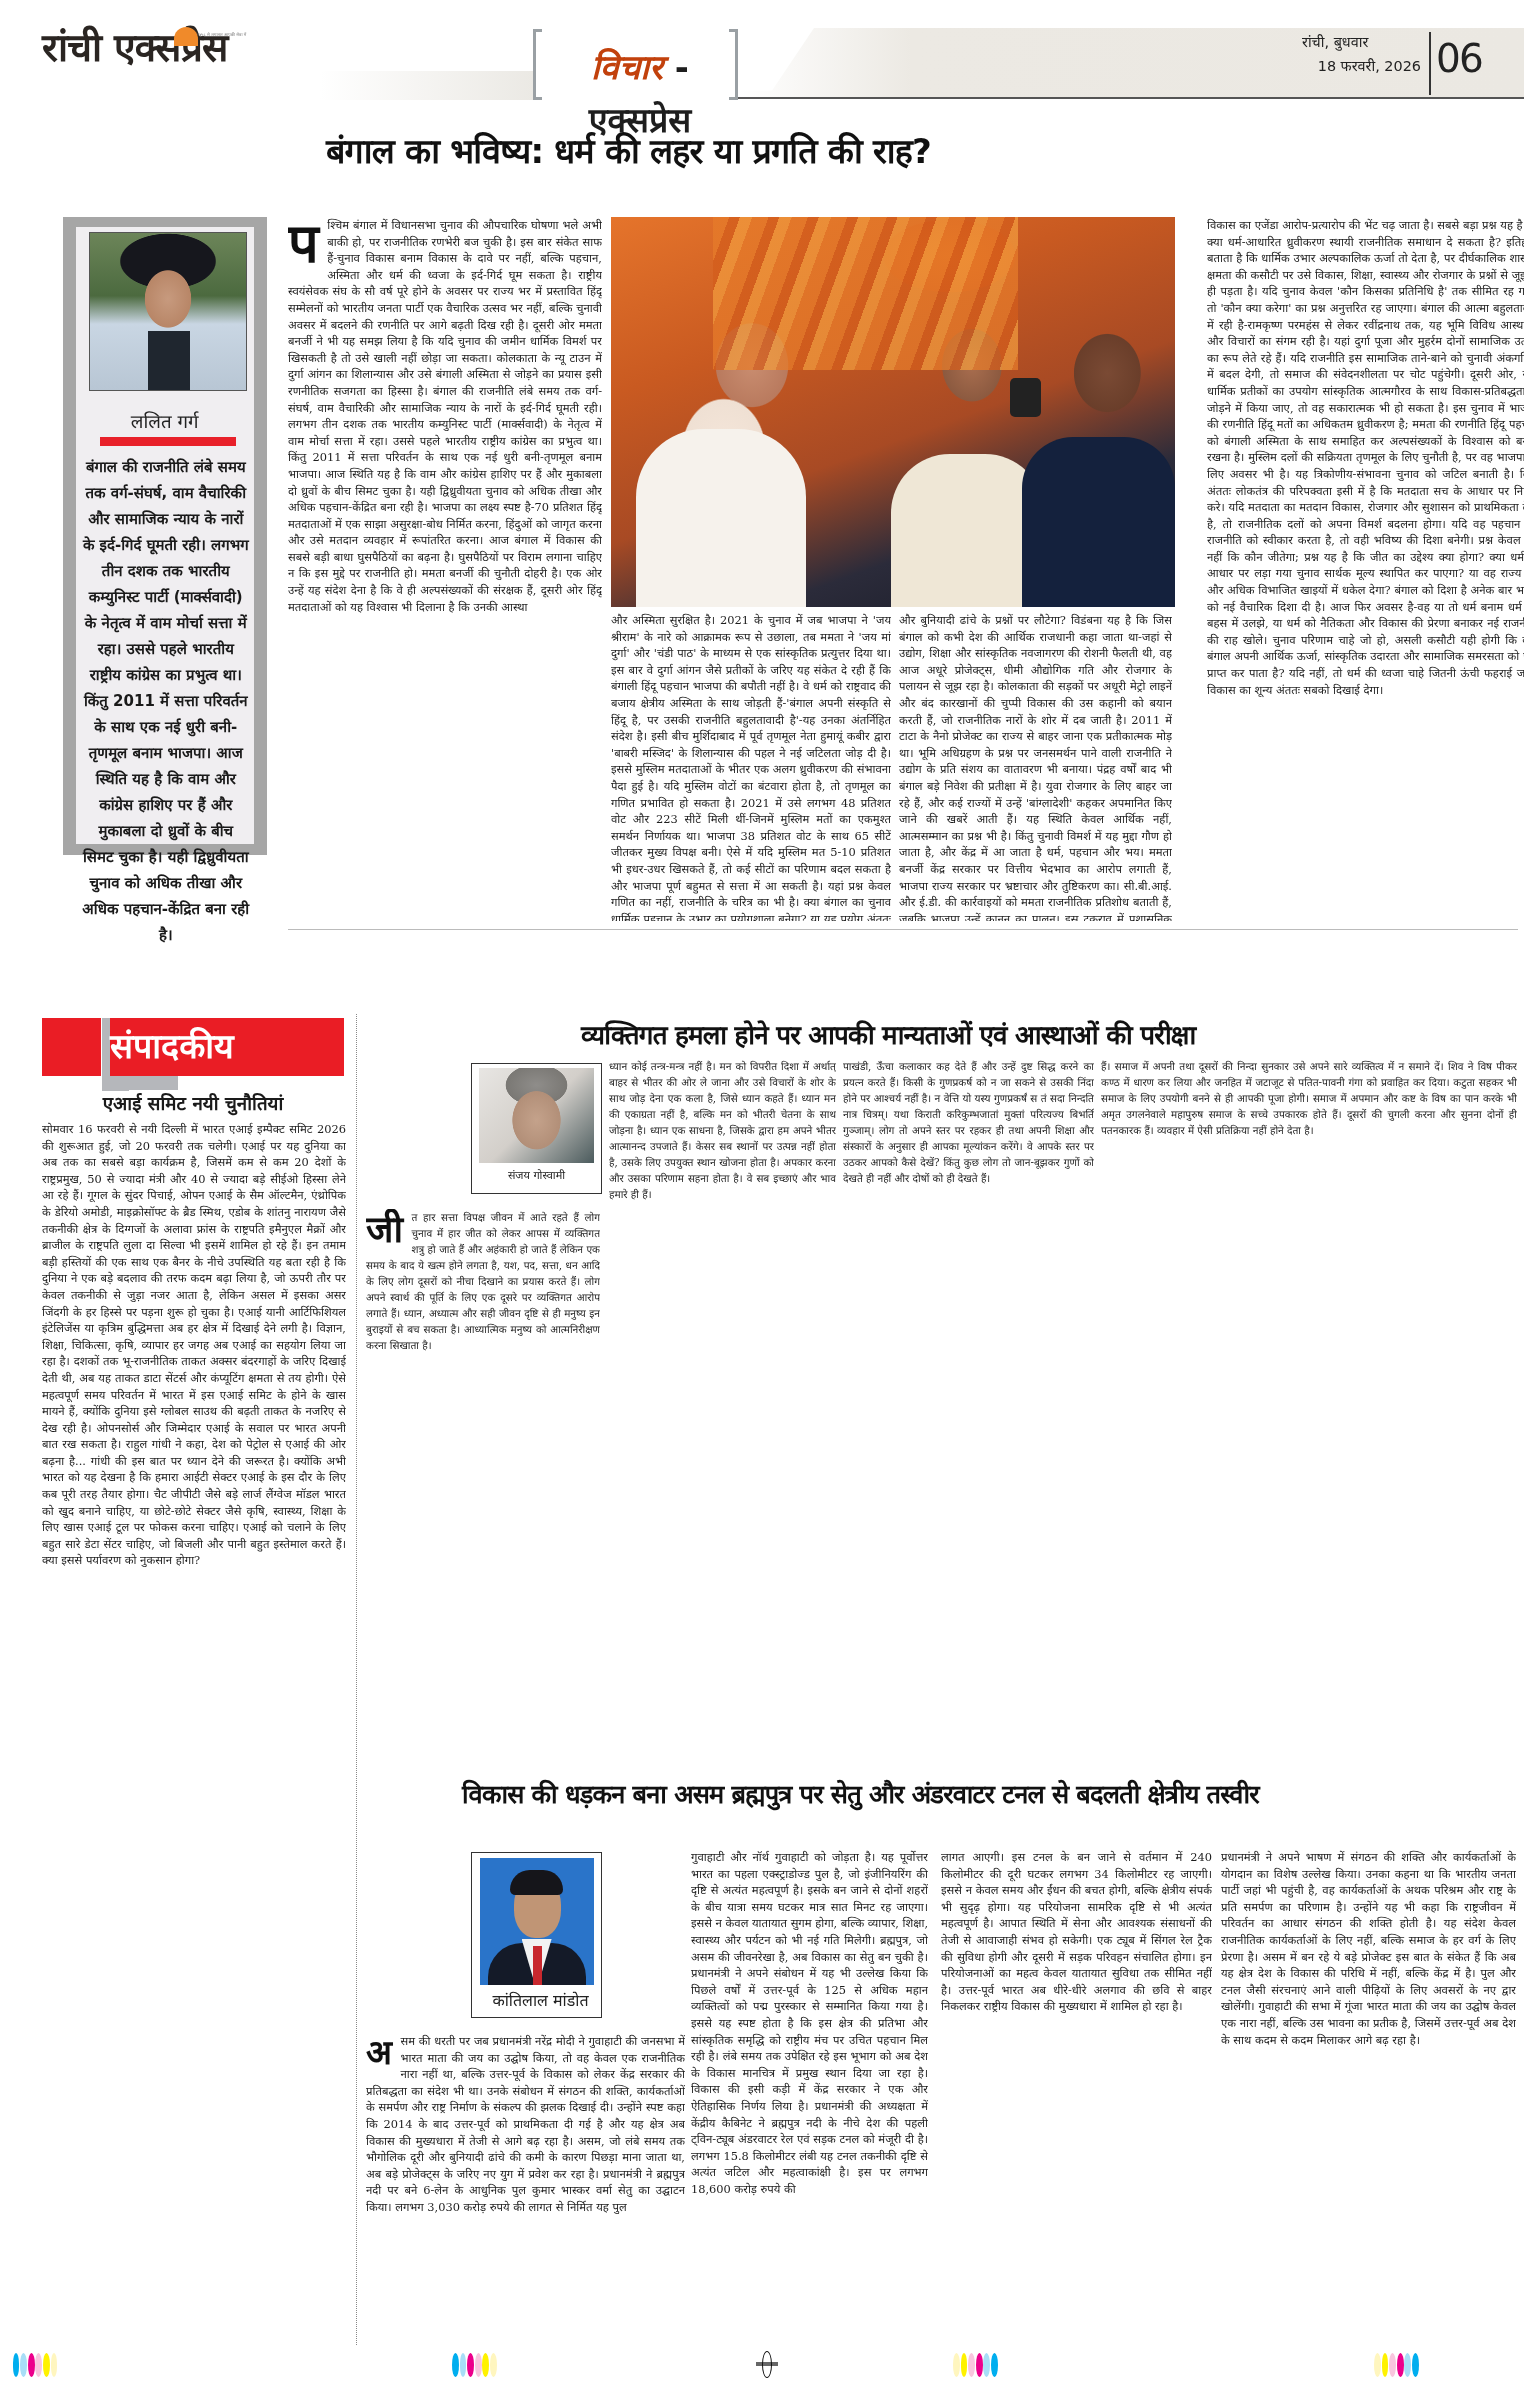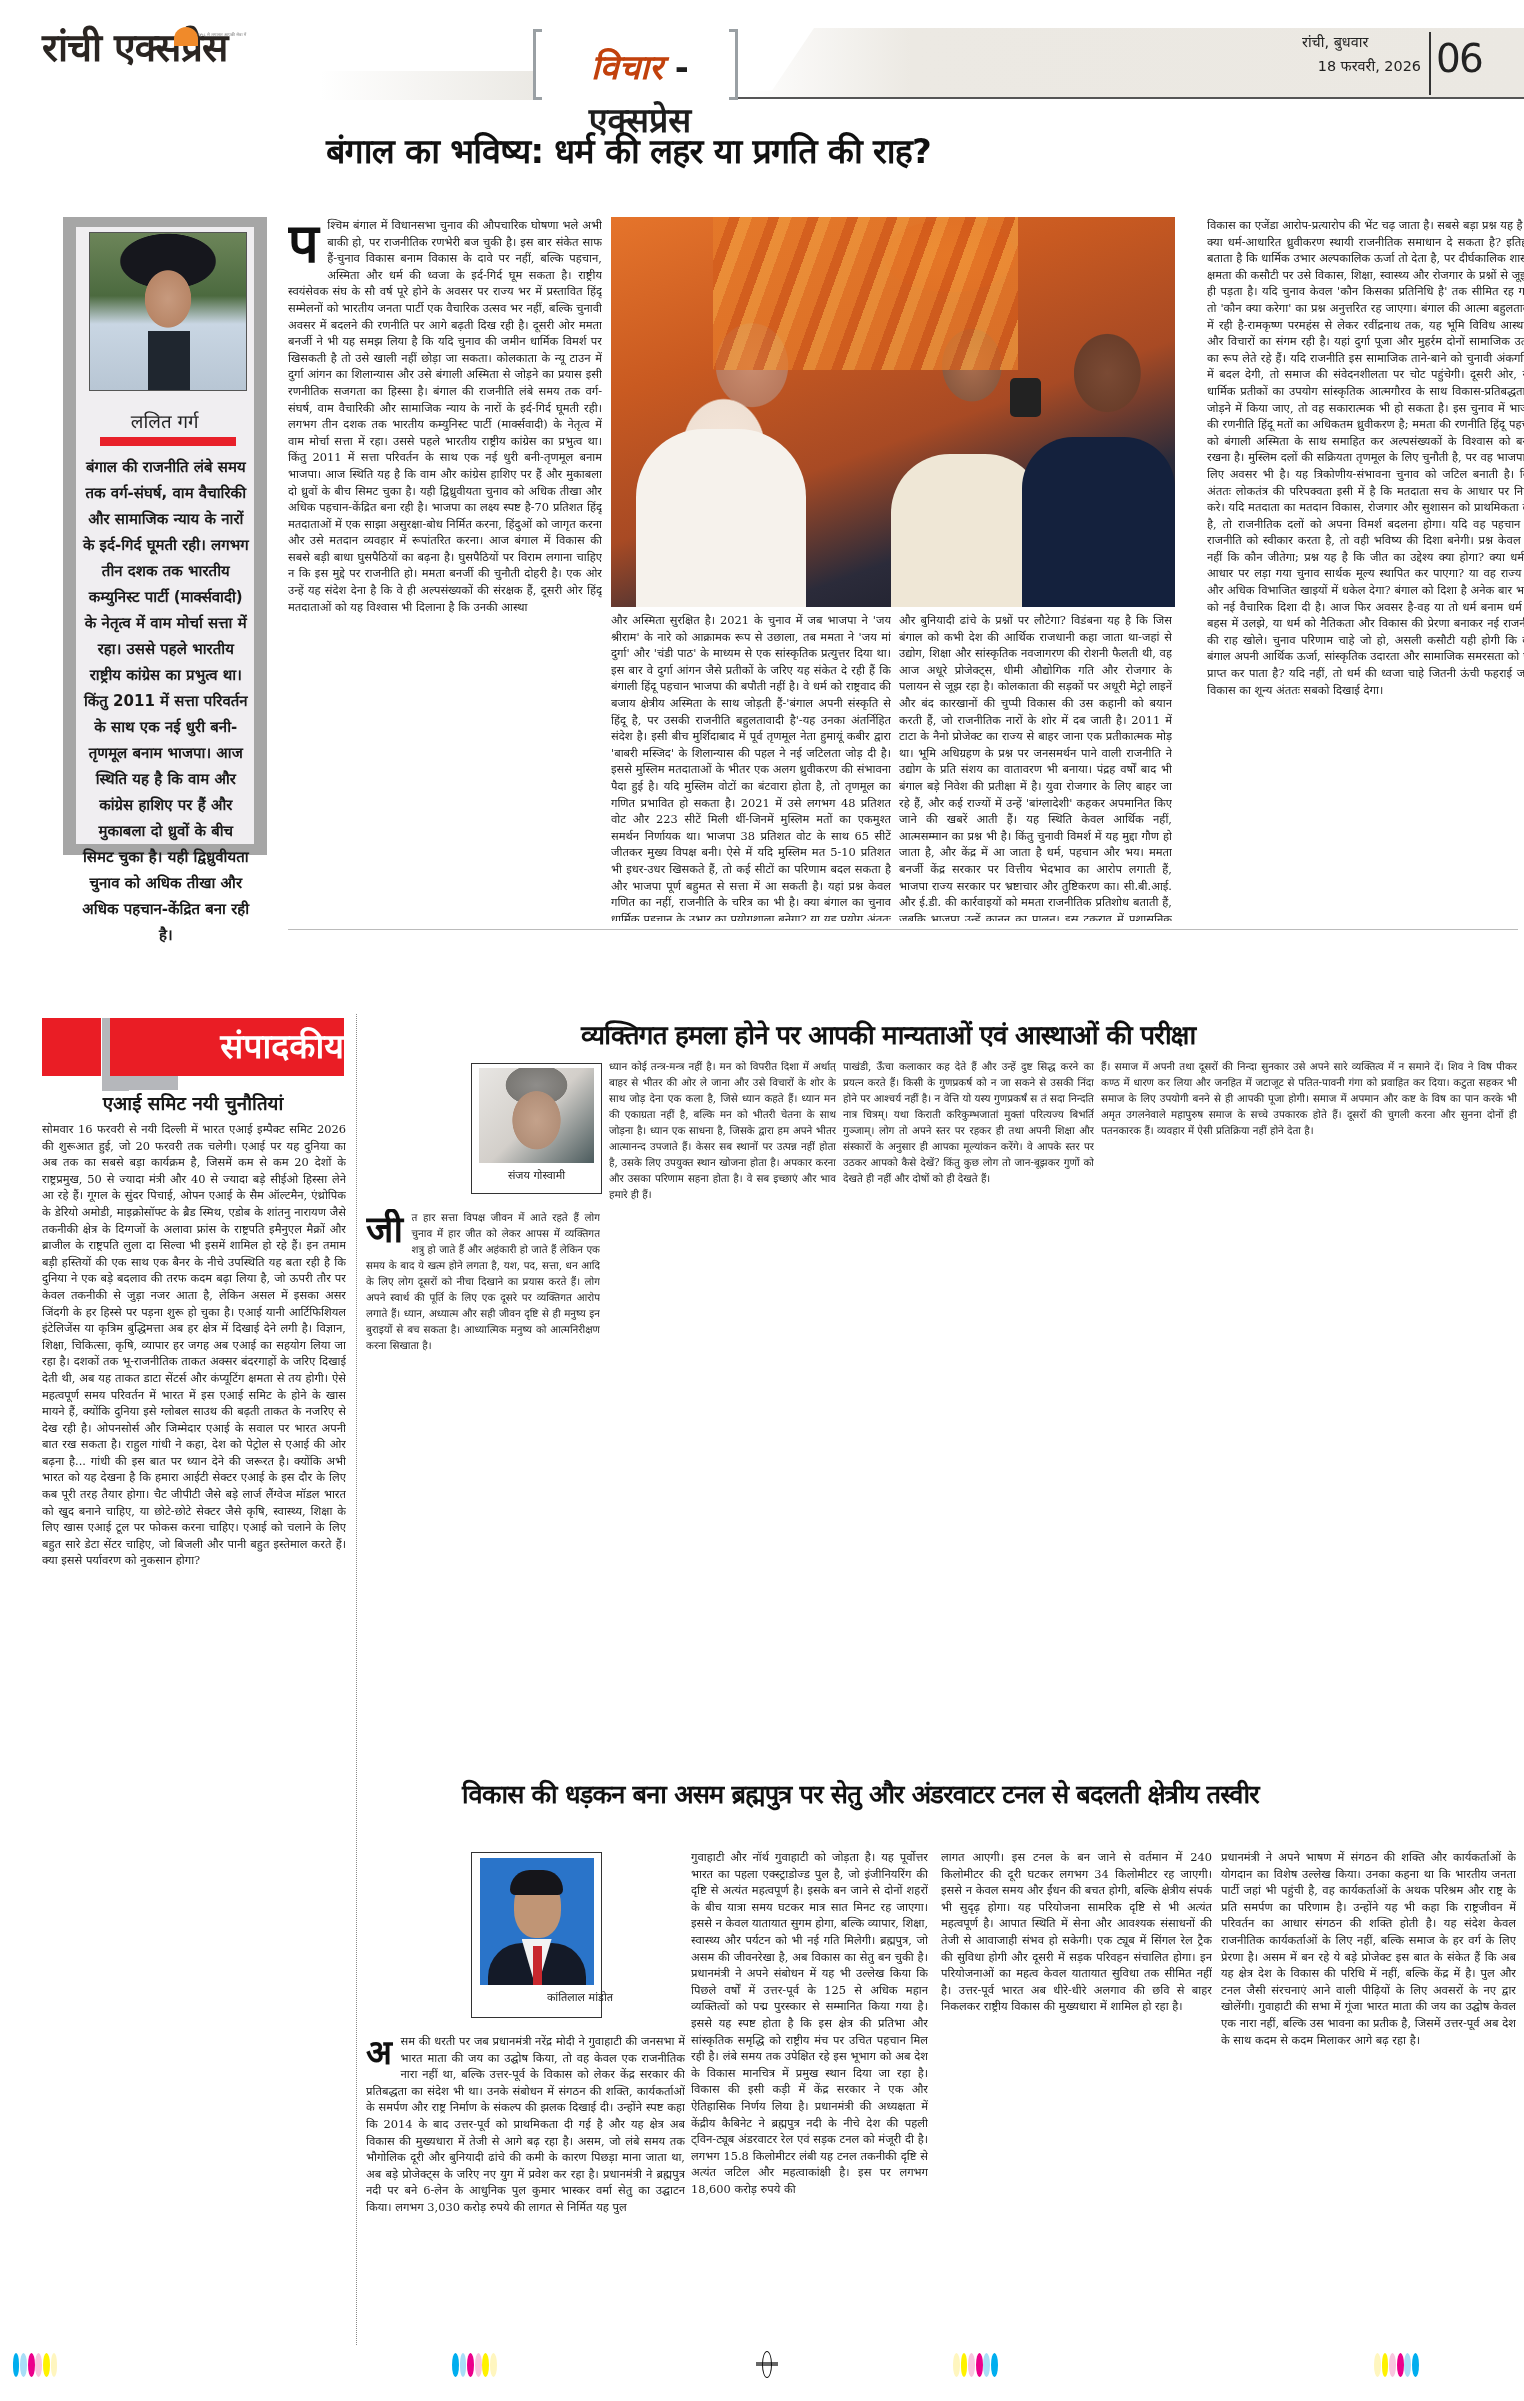--- a/index.html
+++ b/index.html
@@ -63,40 +63,40 @@
   }
   .collage .saffron { position: absolute; left: 102px; top: 0; width: 305px; height: 153px; background: repeating-linear-gradient(110deg, #e67b2a 0 15.3px, #d35d1c 15.3px 25.4px, #f19a3d 25.4px 37px); opacity: .75; }
   .collage .mic { position: absolute; left: 399px; top: 161px; width: 30.5px; height: 39px; background: #222; border-radius: 5.1px; }
   .collage .navy { position: absolute; right: 0; bottom: 0; width: 153px; height: 170px; background: #14213d; border-radius: 51px 51px 0 0; }
   .collage .white-sari { position: absolute; left: 25.4px; bottom: 0; width: 170px; height: 178px; background: #f6f2ec; border-radius: 68px 68px 0 0; }
   .collage .shirt2 { position: absolute; left: 280px; bottom: 0; width: 153px; height: 153px; background: #efe7d6; border-radius: 59px 59px 0 0; }
   .samp-red-left { position: absolute; left: 42px; top: 1018px; width: 59px; height: 58px; background: #ea1d25; }
   .samp-gray { position: absolute; left: 102px; top: 1018px; width: 27px; height: 73px; background: #b5b7bb; }
   .samp-gray-b { position: absolute; left: 102px; top: 1070px; width: 76px; height: 20.4px; background: #b5b7bb; }
   .samp-red-main { position: absolute; left: 110px; top: 1018px; width: 234px; height: 58px; background: #ea1d25; }
-  .samp-title { position: absolute; left: 110px; top: 1019px; width: 234px; text-align: right; font-family: "DejaVu Sans", sans-serif; font-weight: 700; font-size: 34px; color: #ffffff; line-height: 54px; }
+  .samp-title { position: absolute; left: 110px; top: 1019px; width: 234px; text-align: left; font-family: "DejaVu Sans", sans-serif; font-weight: 700; font-size: 34px; color: #ffffff; line-height: 54px; }
   .samp-sub { position: absolute; left: 42px; top: 1090px; width: 302px; text-align: center; font-family: "DejaVu Sans", sans-serif; font-weight: 700; font-size: 18.7px; color: #1a1a1a; }
 
   
   .a2-photo-frame { position: absolute; left: 471px; top: 1063px; width: 131px; height: 131px; border: 0.8px solid #333; background: #fff; }
   .a2-photo { position: absolute; left: 6.8px; top: 4.2px; width: 115px; height: 95px;
     background: radial-gradient(ellipse 34px 41px at 50% 55%, #c4a28b 0%, #b28f78 70%, transparent 72%),
                 radial-gradient(ellipse 38px 25.4px at 50% 18%, #8f8d8a 0%, #7a7874 80%, transparent 82%),
                 linear-gradient(135deg, #e8e6e3 0%, #d3cfca 50%, #4b5b5d 100%); }
   .a2-name { position: absolute; left: 0; top: 103px; width: 129px; font-size: 11px; }
 
   
   .a3-photo-frame { position: absolute; left: 471px; top: 1852px; width: 131px; height: 166px; border: 0.8px solid #333; background: #fff; }
   .a3-photo { position: absolute; left: 7.6px; top: 5.1px; width: 114px; height: 127px; background: #2a74c9; overflow: hidden; }
   .a3-photo .face { position: absolute; left: 34px; top: 18.7px; width: 47px; height: 61px; border-radius: 45%; background: #c09575; }
   .a3-photo .hair { position: absolute; left: 30.5px; top: 12px; width: 53px; height: 25.4px; border-radius: 25.4px 25.4px 6.8px 6.8px; background: #15151a; }
   .a3-photo .suit { position: absolute; left: 8.5px; top: 85px; width: 98px; height: 51px; border-radius: 34px 34px 0 0; background: #141a28; }
   .a3-photo .collar { position: absolute; left: 42px; top: 81px; width: 30px; height: 51px; background: #f2f2f2; clip-path: polygon(0 0, 100% 0, 50% 100%); }
   .a3-photo .tie { position: absolute; left: 53px; top: 88px; width: 9.3px; height: 41px; background: #c8282e; }
-  .a3-name { position: absolute; left: 12px; top: 136px; width: 129px; font-size: 11px; text-align: right; }
+  .a3-name { position: absolute; left: 4px; top: 136px; width: 129px; font-size: 16px; }
 
   
   .reg-row { position: absolute; top: 2353px; display: flex; gap: 0.8px; }
   .dot { width: 6.8px; height: 24px; border-radius: 50%; }
   .reg-cross { position: absolute; left: 759px; top: 2351px; width: 15.3px; height: 27px; }
   .reg-cross .v { position: absolute; left: 2.5px; top: 0; width: 10.2px; height: 27px; border: 1.7px solid #111; border-radius: 50%; }
   .reg-cross .h { position: absolute; left: -3.4px; top: 11px; width: 22px; height: 4.2px; background: #666; }
 </style>
 </head>
 <body>

